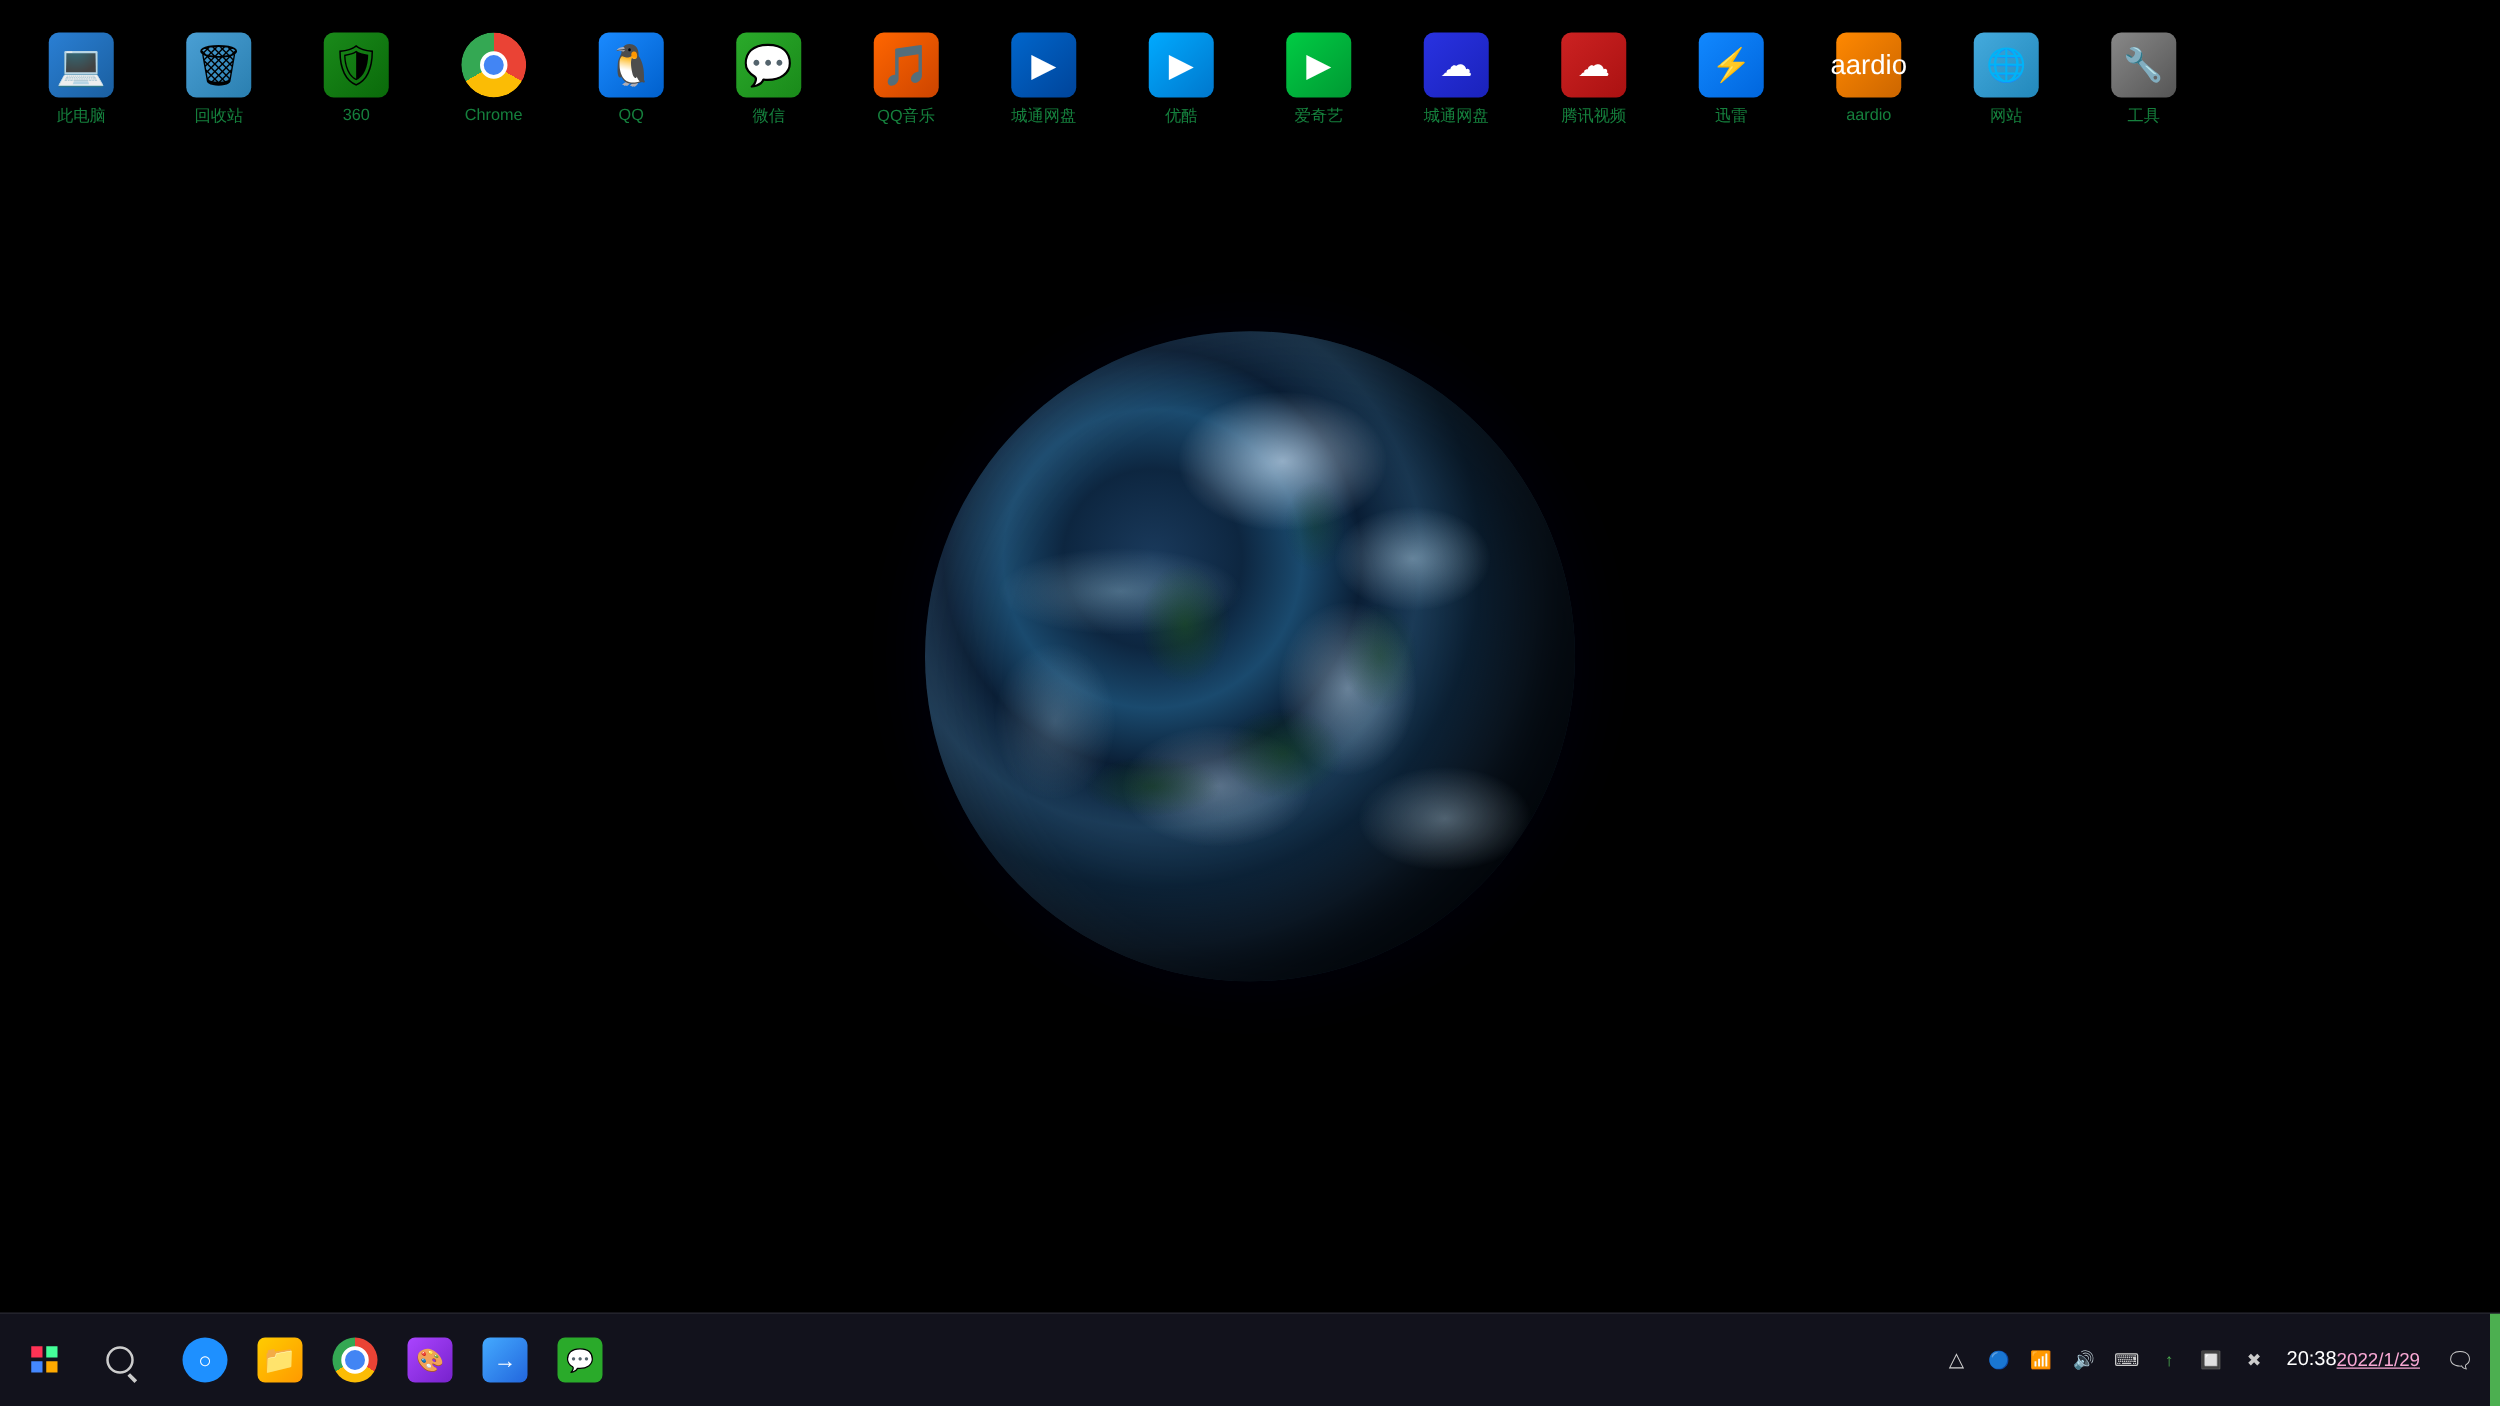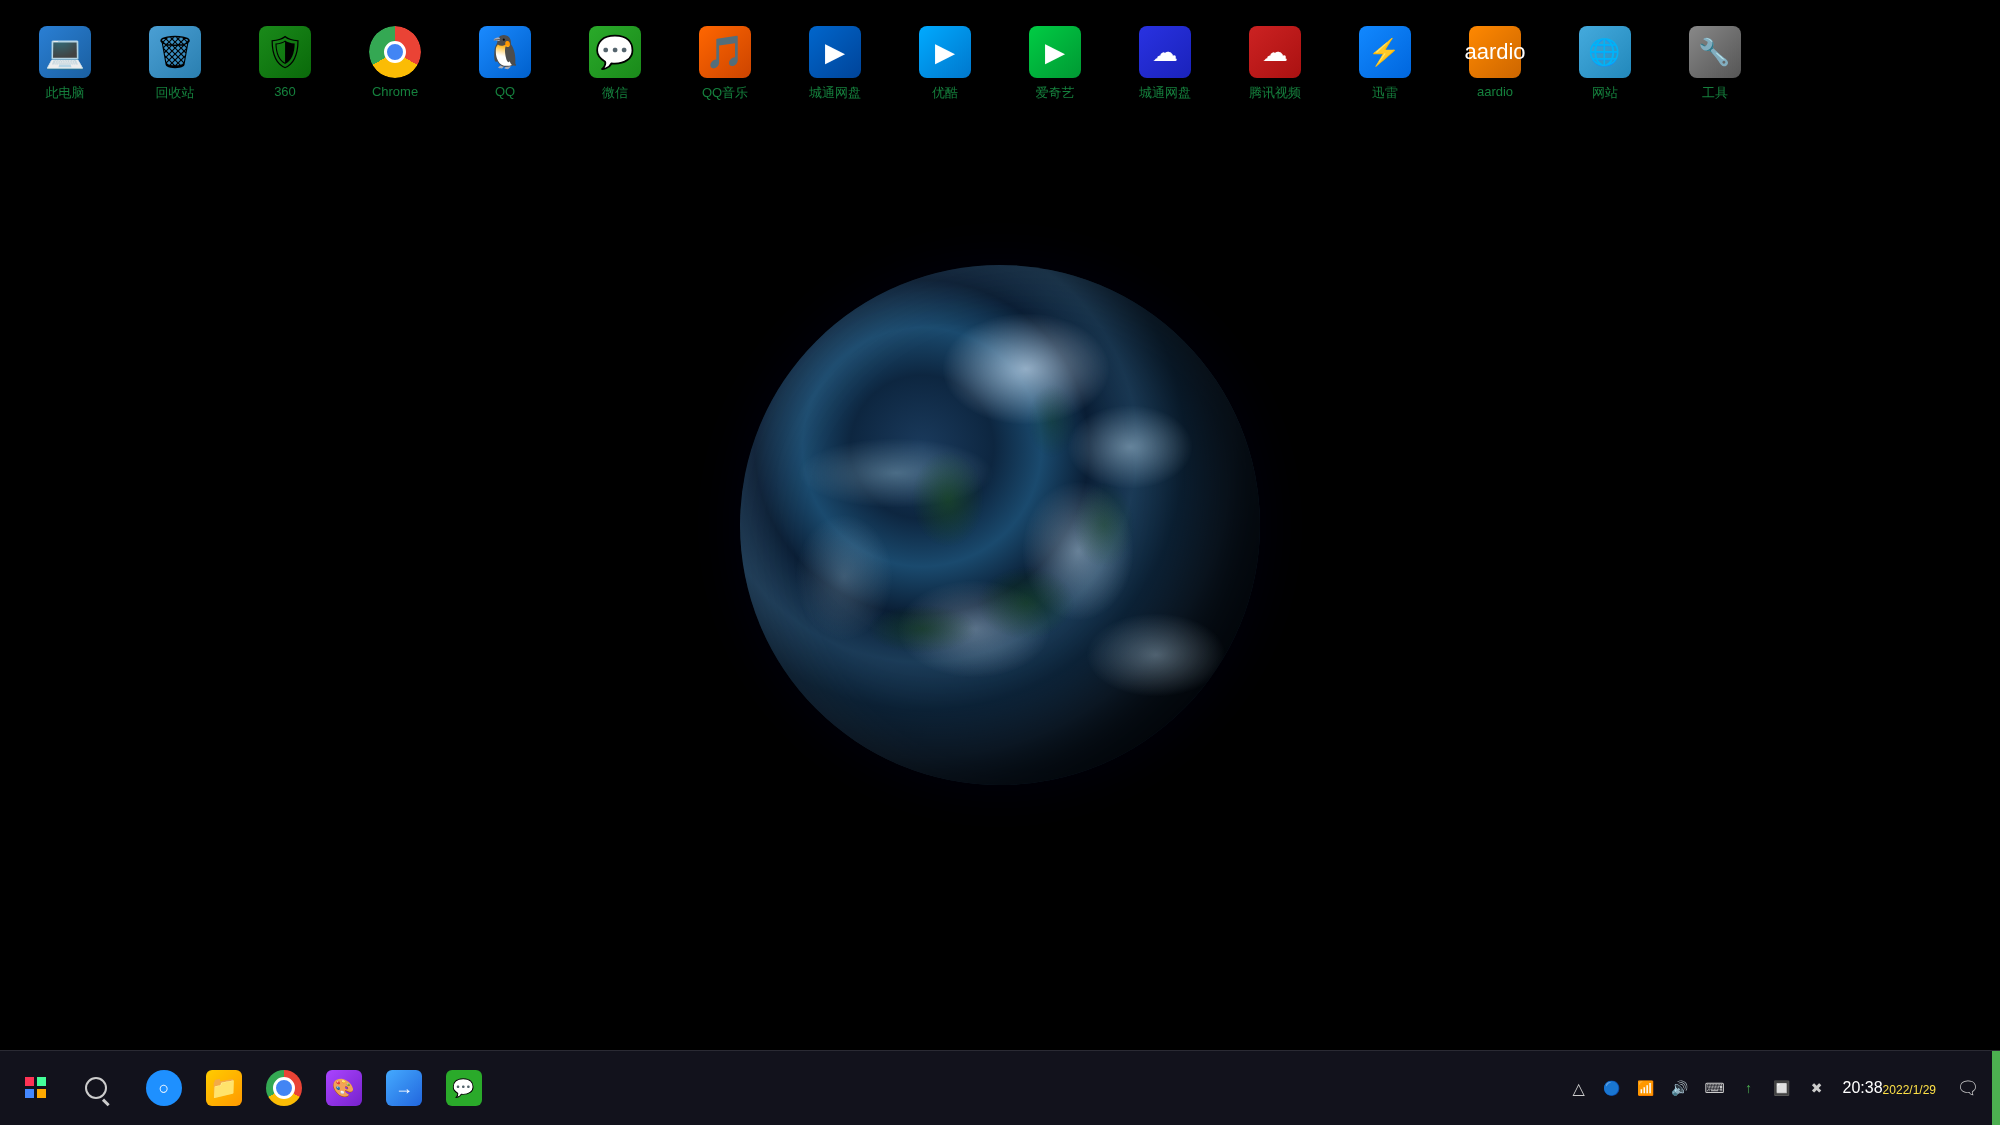--- a/index.html
+++ b/index.html
@@ -237,22 +237,23 @@
       cursor: pointer;
     }
 
     .clock-time {
       color: #fff;
       font-size: 16px;
       font-weight: 500;
     }
 
     .clock-date {
-      color: #fde047;
-      font-size: 12px;
+      color: #f9a8d4;
+      font-size: 15px;
+      text-decoration: underline;
     }
 
     .taskbar-notification {
       width: 40px;
       height: 58px;
       display: flex;
       align-items: center;
       justify-content: center;
       cursor: pointer;
       color: #ccc;

